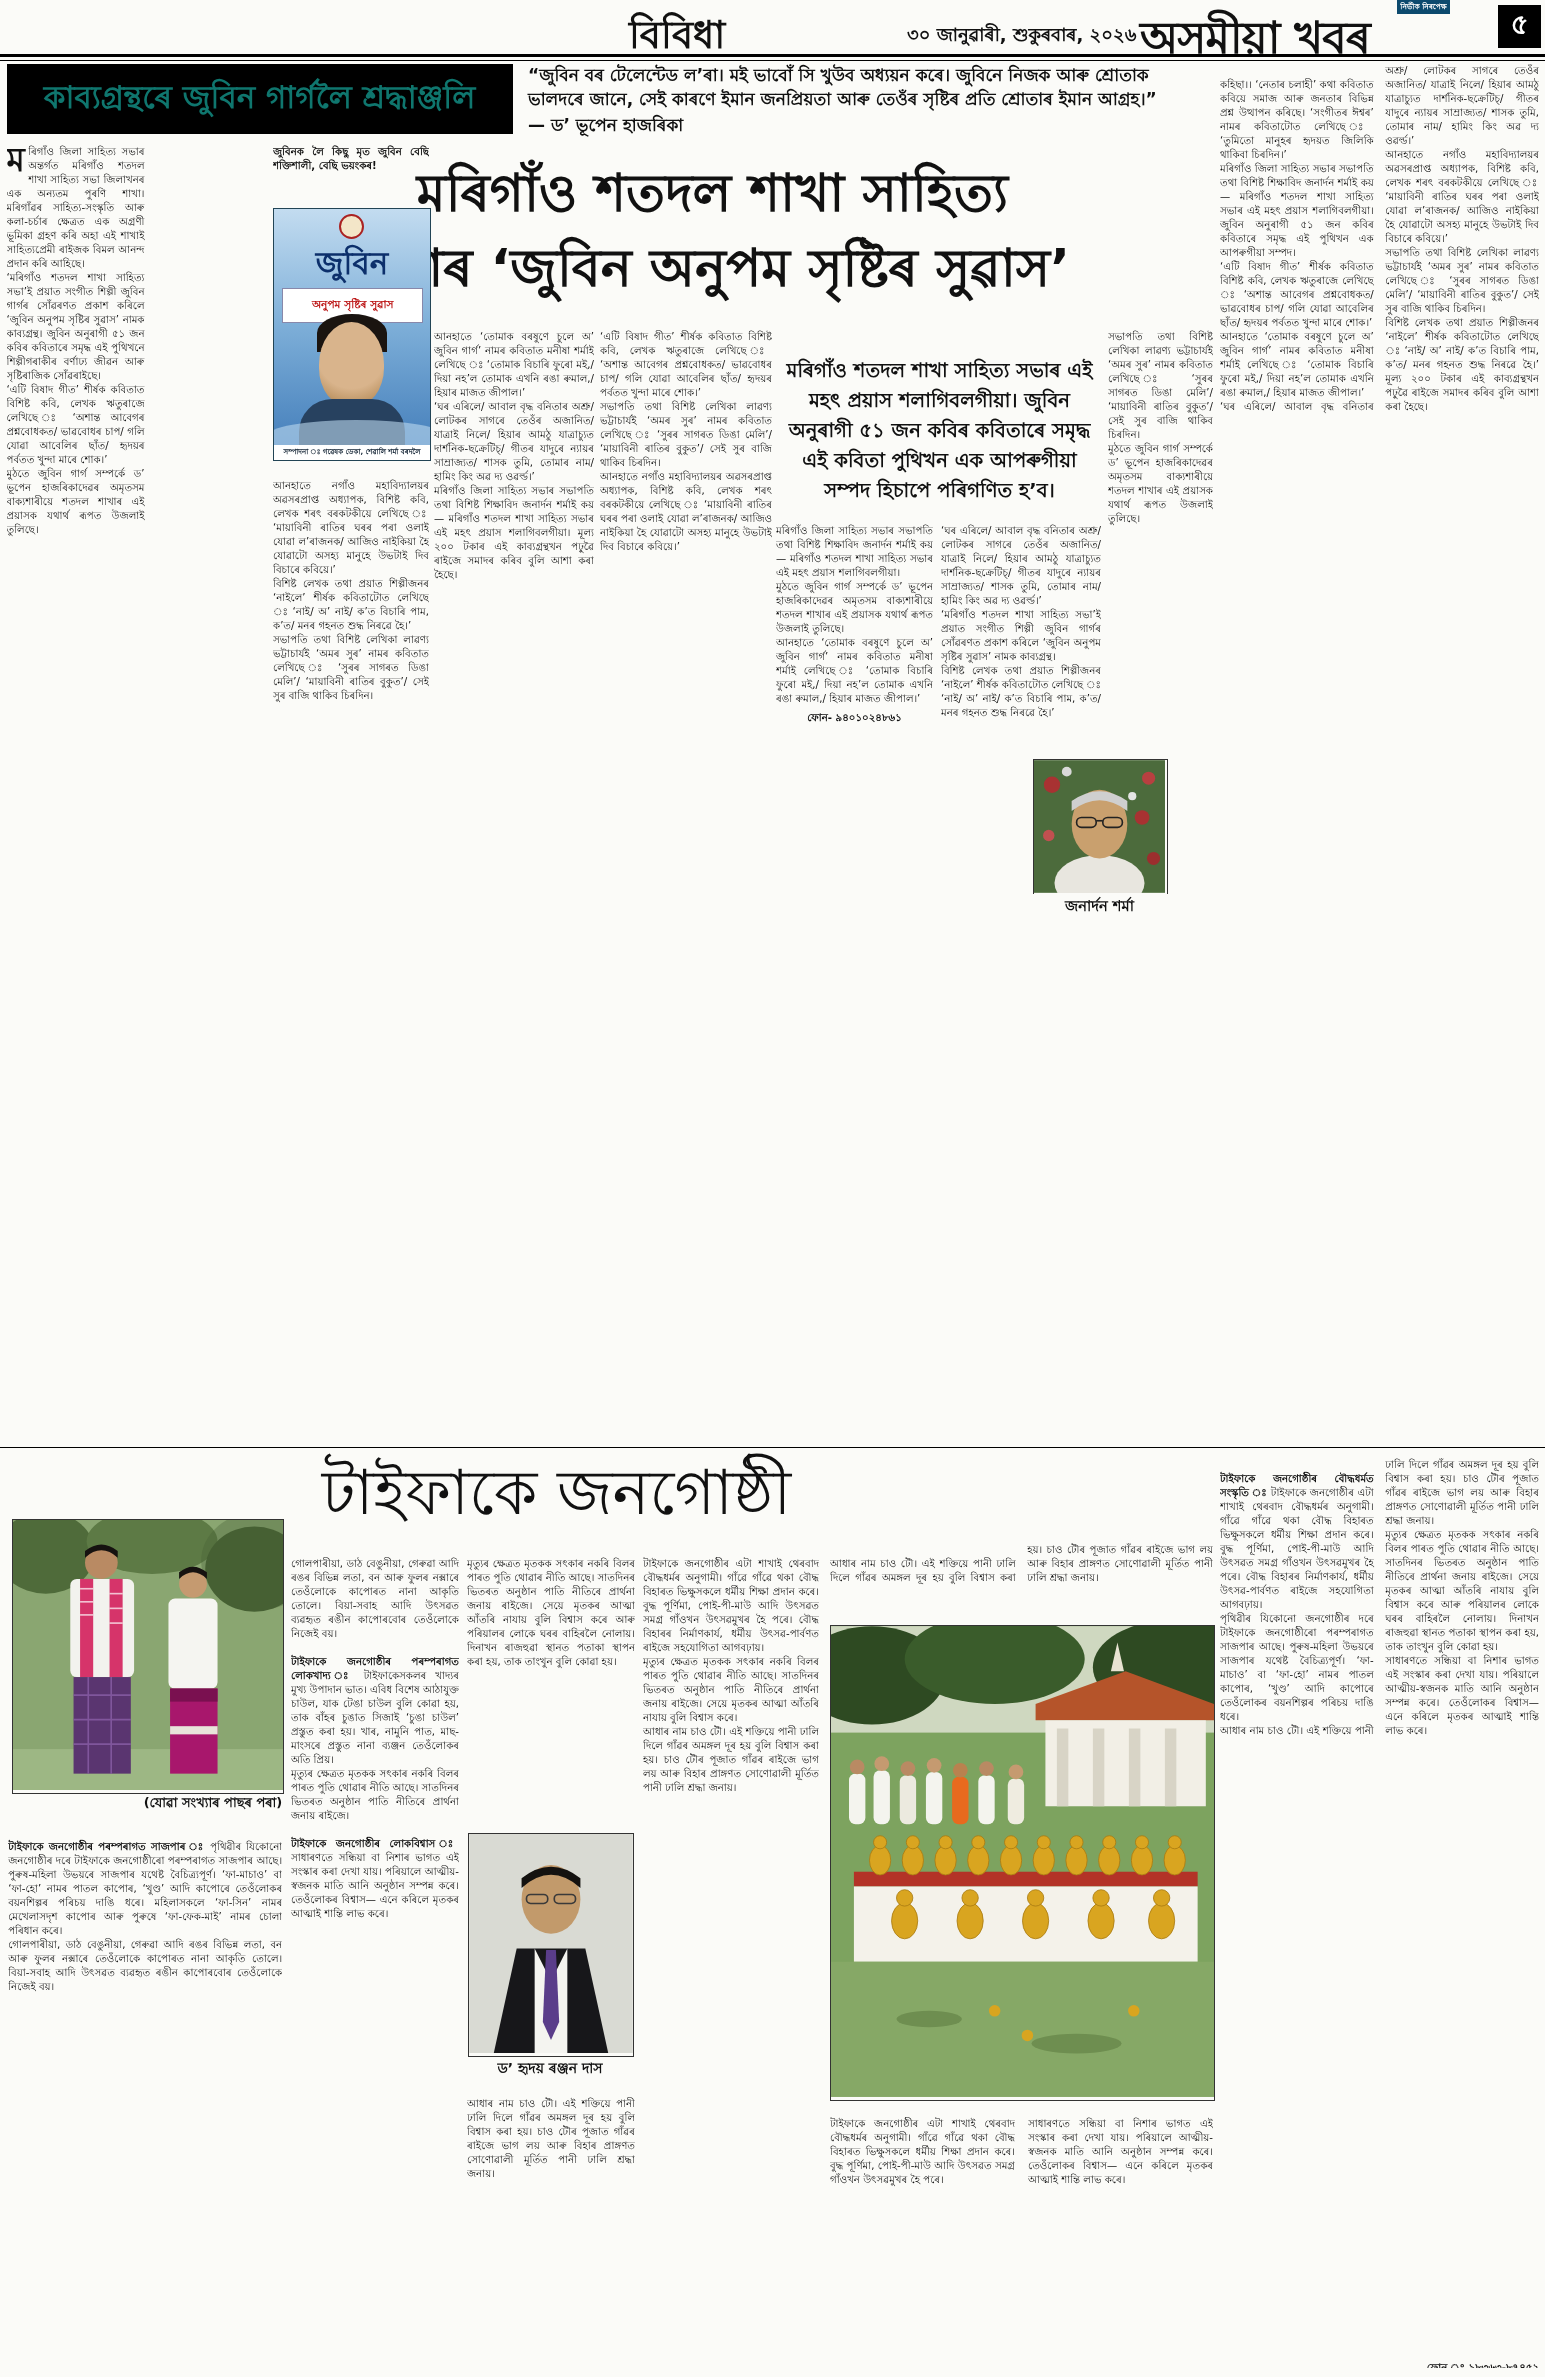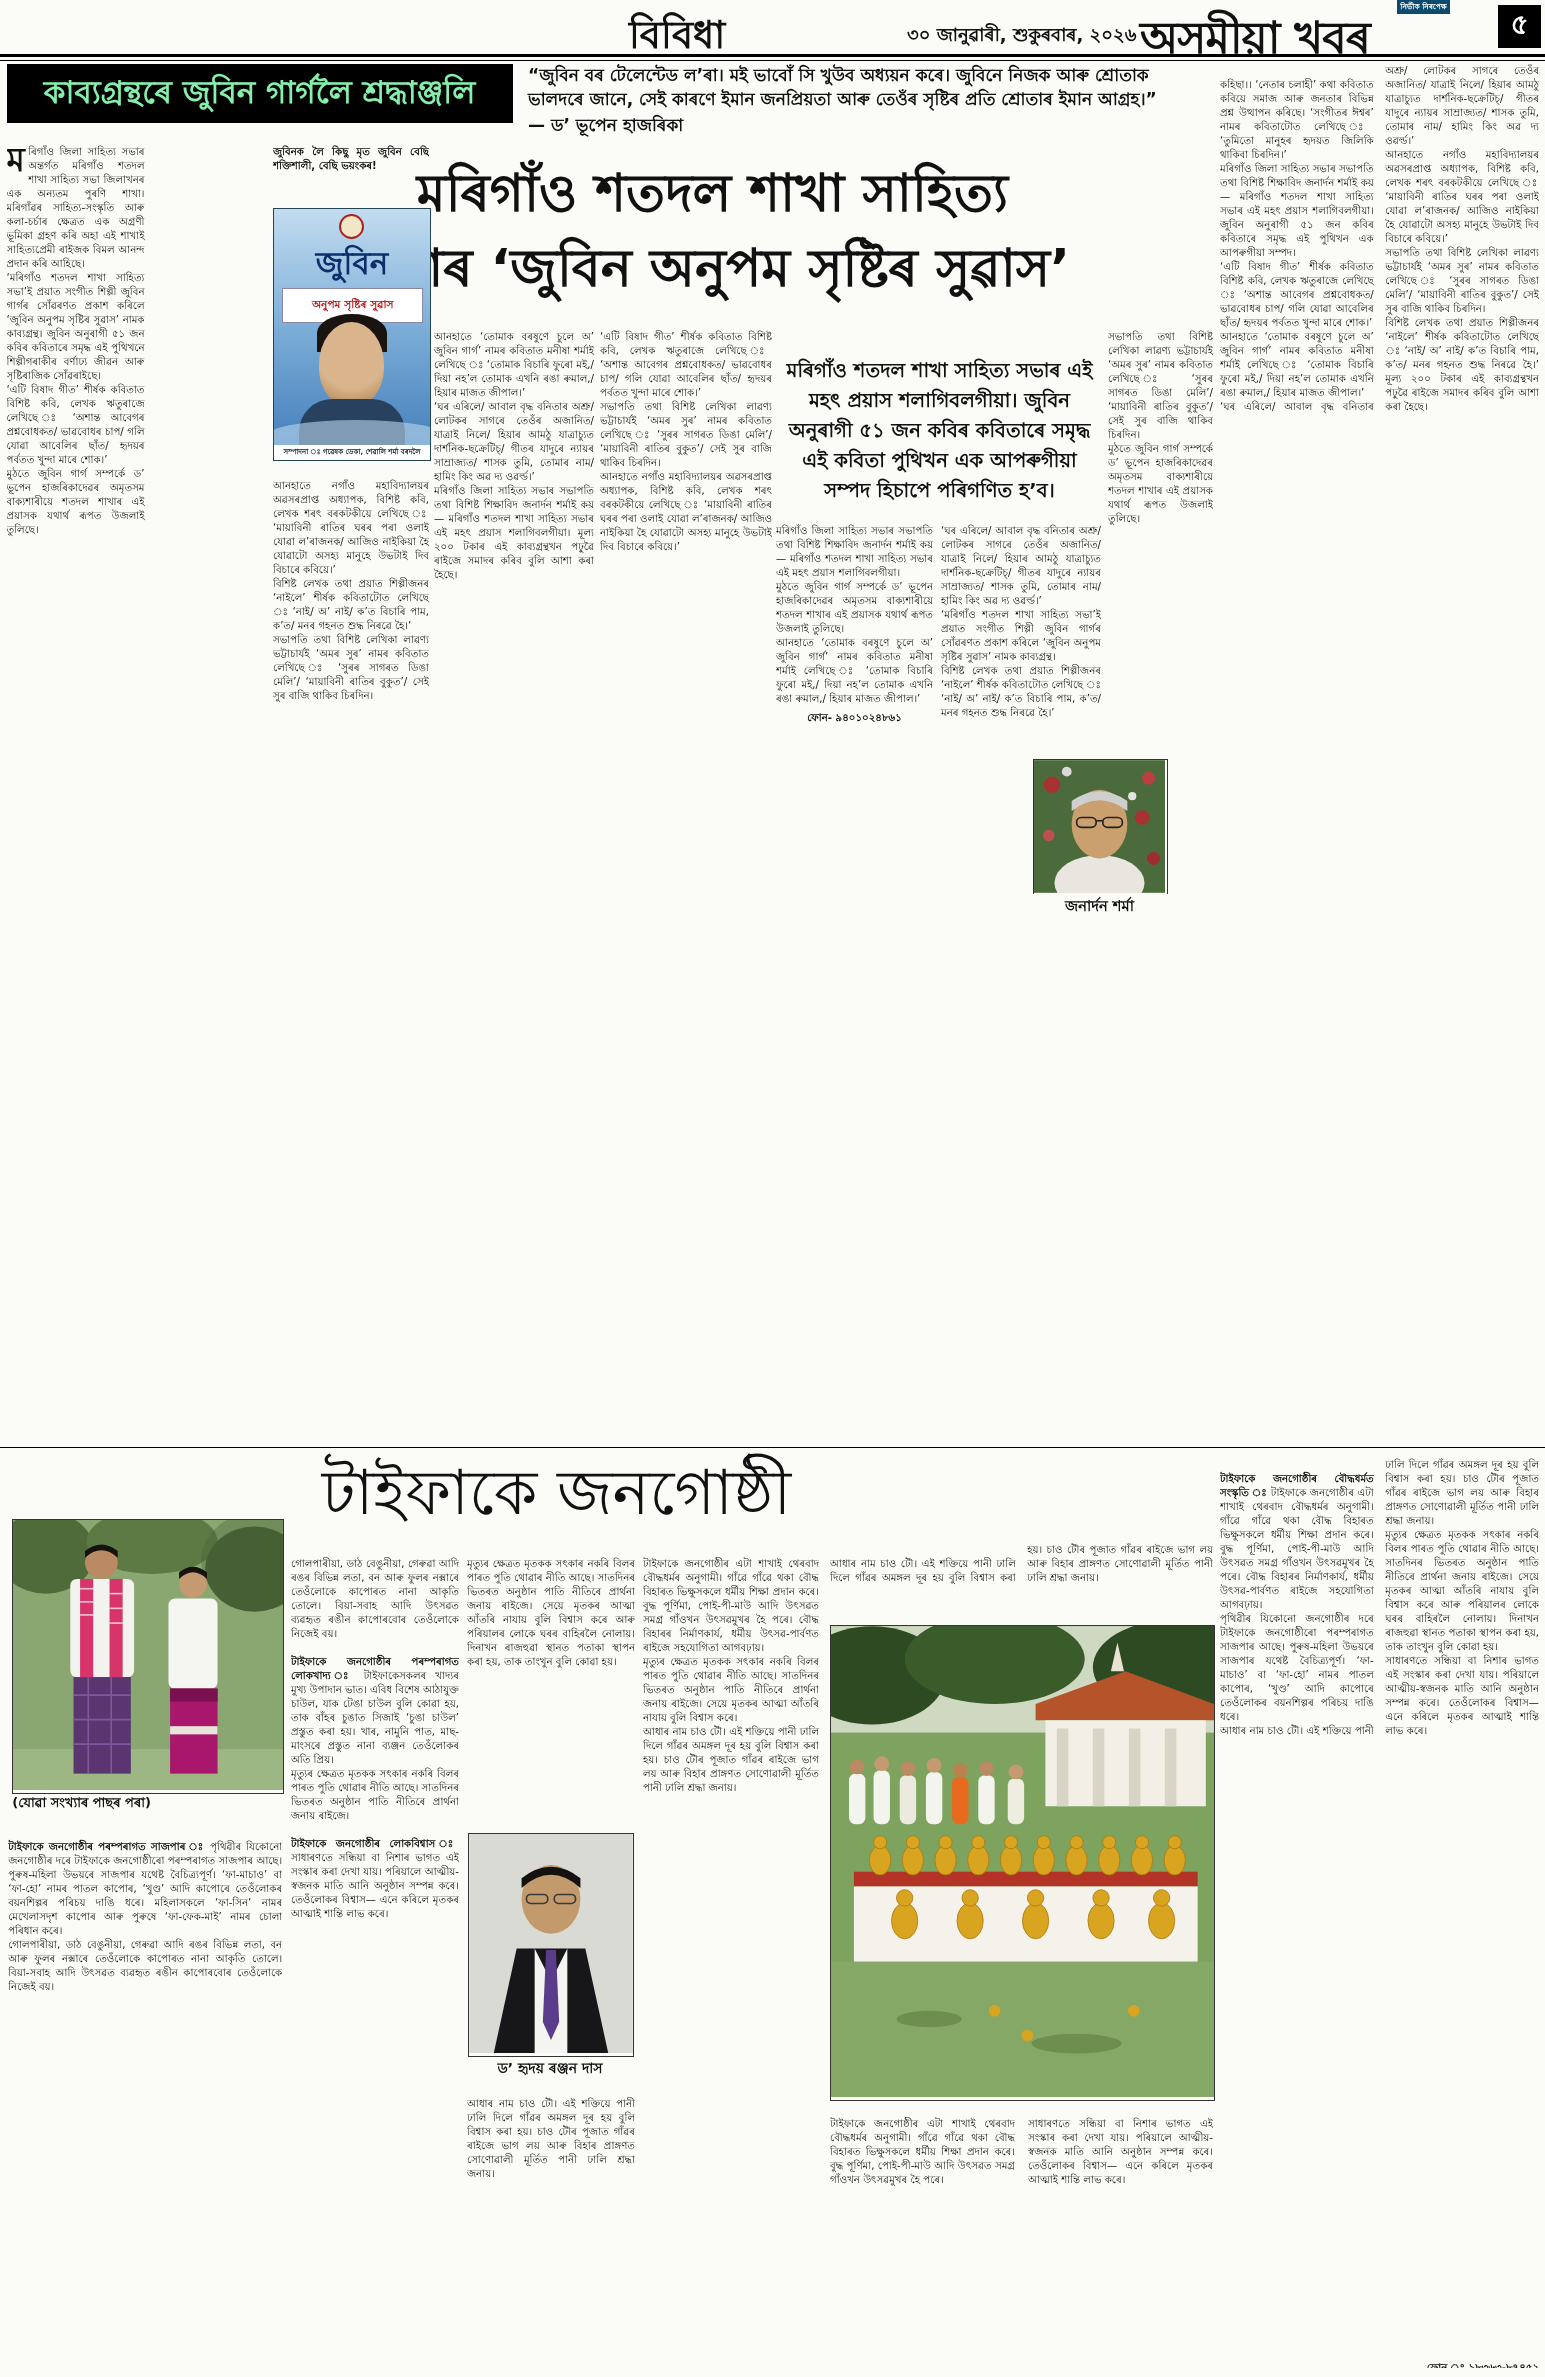--- a/index.html
+++ b/index.html
@@ -18,21 +18,21 @@
   .hdr-rule2{position:absolute;left:0;top:60px;width:100%;border-top:0.8px solid #000;}
   
   .col{position:absolute;font-size:10.2px;line-height:14px;text-align:justify;
        white-space:pre-line;overflow:hidden;}
   .col .b{font-weight:800;}
   .dropcap{float:left;font-size:33px;line-height:29.5px;font-weight:800;padding-right:3.3px;}
   .rail{column-count:2;column-gap:11.5px;}
   .phone-line{display:block;font-weight:800;text-align:center;margin-top:4.9px;}
   
   .a1{position:absolute;left:0;top:61px;width:1546px;height:1390px;}
-  .kicker{position:absolute;left:6.5px;top:3.3px;width:506px;height:59px;background:#000;color:#86efac;
+  .kicker{position:absolute;left:6.5px;top:3.3px;width:506px;height:70px;background:#000;color:#0f766e;
           display:flex;align-items:center;justify-content:center;font-size:31px;font-weight:800;}
   .quote{position:absolute;left:528px;top:1.6px;width:678px;font-size:17px;font-weight:700;line-height:24.6px;}
   .quote-by{display:block;text-align:left;margin-top:1.6px;}
   .headline1{position:absolute;left:344px;top:95px;width:737px;text-align:center;
              font-size:52px;font-weight:800;line-height:75px;}
   .standfirst{position:absolute;left:776px;top:295px;width:327px;height:147px;text-align:center;
               font-size:19.6px;font-weight:600;line-height:30px;}
   .portrait{position:absolute;left:1033px;top:698px;width:133px;background:#fbfbf8;z-index:3;border:0.8px solid #333;}
   .portrait-cap{position:absolute;left:1015px;top:833px;width:169px;text-align:center;
                 font-size:14.7px;font-weight:800;z-index:3;background:#fbfbf8;}
@@ -54,21 +54,21 @@
   .book-credit{position:absolute;left:0;bottom:0;width:100%;background:#fff;color:#123;
                font-size:7px;text-align:center;padding:1.6px 0;font-weight:700;}
   
   .divider{position:absolute;left:0;top:1447px;width:100%;border-top:1.6px solid #000;}
   
   .a2{position:absolute;left:0;top:1451px;width:1546px;height:927px;}
   .headline2{position:absolute;left:278px;top:1.6px;width:557px;text-align:center;
              font-size:62px;font-weight:400;line-height:79px;}
   .photo-frame{border:0.8px solid #333;}
   .couple{position:absolute;left:12.3px;top:68px;}
-  .couple-cap{position:absolute;left:12.3px;top:342px;width:270px;text-align:left;
+  .couple-cap{position:absolute;left:12.3px;top:342px;width:270px;text-align:right;
               font-size:13px;font-weight:800;}
   .author{position:absolute;left:468px;top:382px;z-index:2;background:#fbfbf8;}
   .byline{position:absolute;left:458px;top:606px;width:184px;text-align:center;
           font-size:14px;font-weight:800;z-index:2;background:#fbfbf8;}
   .ritual{position:absolute;left:830px;top:174px;z-index:2;}
 </style>
 </head>
 <body>
 
 <div class="page">

